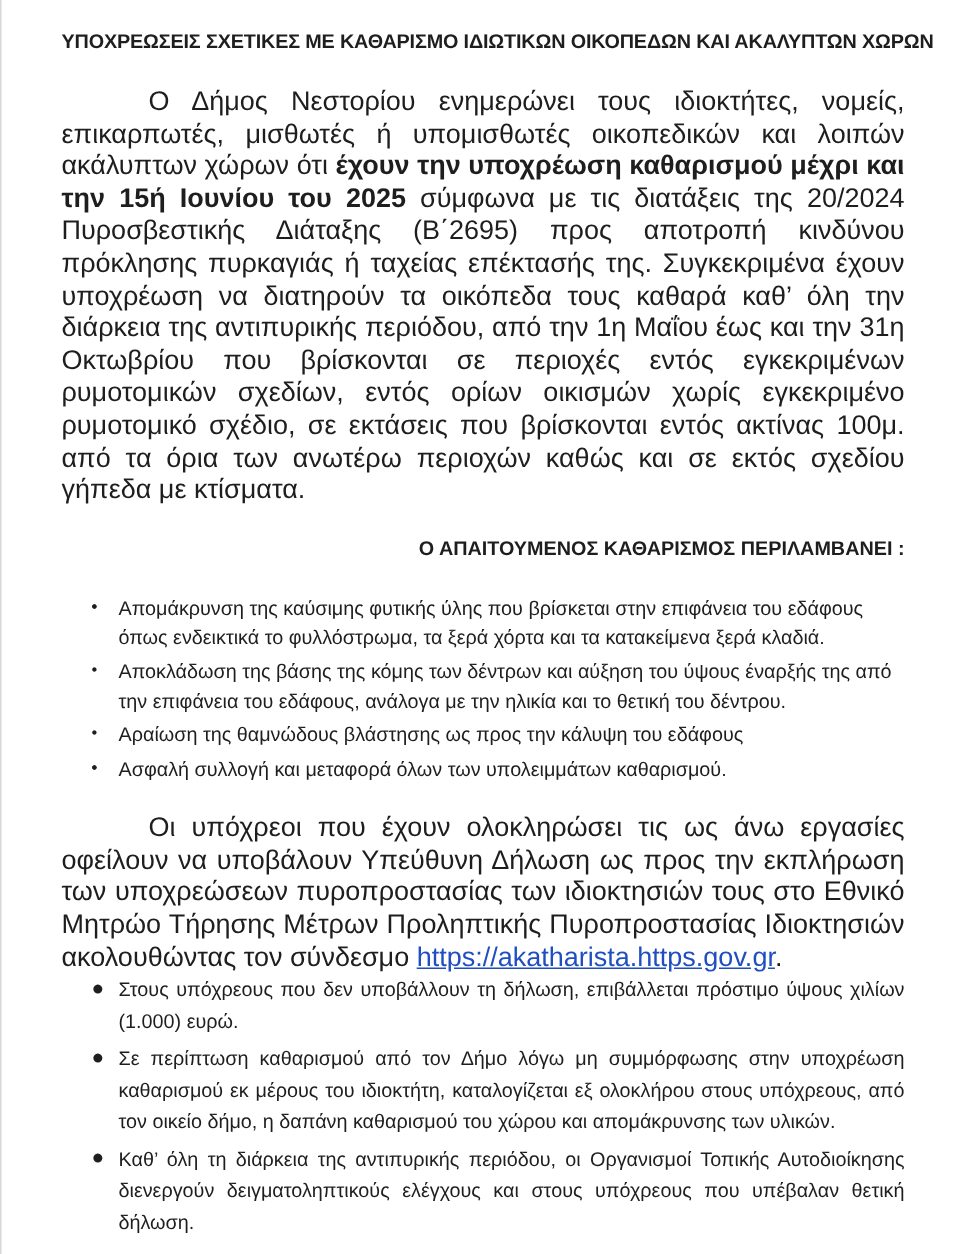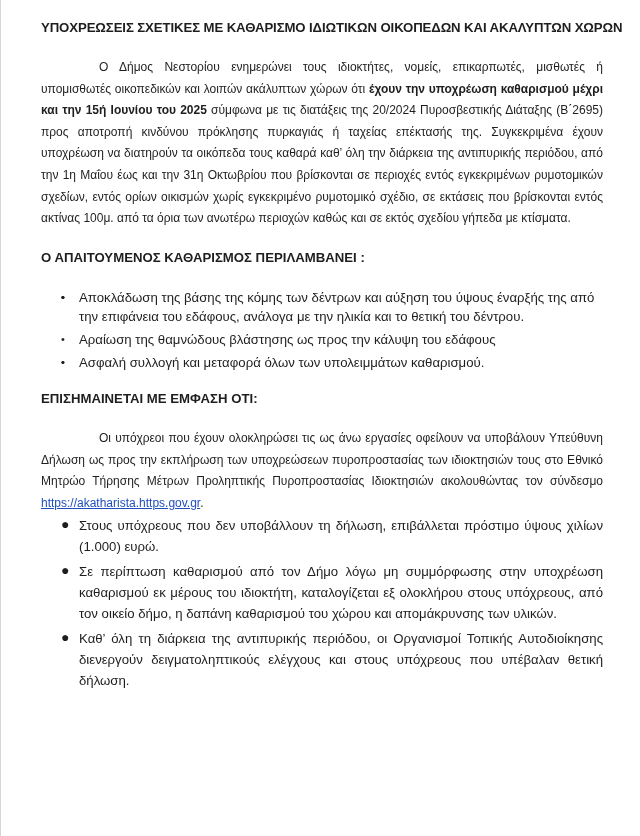--- a/index.html
+++ b/index.html
@@ -32,21 +32,21 @@
     }
     .title {
       font-weight: bold;
       font-size: 13.2px;
       letter-spacing: -0.1px;
       margin: 0;
       line-height: 20px;
       white-space: nowrap;
     }
     .para {
-      font-size: 12px;
+      font-size: 18px;
       line-height: 21.6px;
       text-align: justify;
       text-indent: 58px;
       margin: 0;
     }
     .para b { font-weight: bold; }
     .section-heading {
       font-weight: bold;
       font-size: 13.2px;
       line-height: 20px;
@@ -82,32 +82,31 @@
 </head>
 <body>
 
 <div class="page">
   <div class="content">
 
     <p class="title" style="margin-top:6px;">ΥΠΟΧΡΕΩΣΕΙΣ ΣΧΕΤΙΚΕΣ ΜΕ ΚΑΘΑΡΙΣΜΟ ΙΔΙΩΤΙΚΩΝ ΟΙΚΟΠΕΔΩΝ ΚΑΙ ΑΚΑΛΥΠΤΩΝ ΧΩΡΩΝ</p>
 
     <p class="para" style="margin-top:19px;"><span>Ο Δήμος Νεστορίου ενημερώνει τους ιδιοκτήτες, νομείς, επικαρπωτές, μισθωτές ή υπομισθωτές οικοπεδικών και λοιπών ακάλυπτων χώρων ότι </span><b>έχουν την υποχρέωση καθαρισμού μέχρι και την 15ή Ιουνίου του 2025</b><span> σύμφωνα με τις διατάξεις της 20/2024 Πυροσβεστικής Διάταξης (Β΄2695) προς αποτροπή κινδύνου πρόκλησης πυρκαγιάς ή ταχείας επέκτασής της. Συγκεκριμένα έχουν υποχρέωση να διατηρούν τα οικόπεδα τους καθαρά καθ’ όλη την διάρκεια της αντιπυρικής περιόδου, από την 1η Μαΐου έως και την 31η Οκτωβρίου που βρίσκονται σε περιοχές εντός εγκεκριμένων ρυμοτομικών σχεδίων, εντός ορίων οικισμών χωρίς εγκεκριμένο ρυμοτομικό σχέδιο, σε εκτάσεις που βρίσκονται εντός ακτίνας 100μ. από τα όρια των ανωτέρω περιοχών καθώς και σε εκτός σχεδίου γήπεδα με κτίσματα.</span></p>
 
-    <p class="section-heading" style="margin-top:18px;">Ο ΑΠΑΙΤΟΥΜΕΝΟΣ ΚΑΘΑΡΙΣΜΟΣ ΠΕΡΙΛΑΜΒΑΝΕΙ :</p>
+    <p class="section-heading" style="margin-top:18px;text-align:right;">Ο ΑΠΑΙΤΟΥΜΕΝΟΣ ΚΑΘΑΡΙΣΜΟΣ ΠΕΡΙΛΑΜΒΑΝΕΙ :</p>
 
     <ul class="bullets dense" style="margin-top:20px;">
       <li><span class="bullet">•</span></li>
-      <li><span class="bullet">•</span></li>
+      <li><span class="bullet">•</span><span>Απομάκρυνση της καύσιμης φυτικής ύλης που βρίσκεται στην επιφάνεια του εδάφους όπως ενδεικτικά το φυλλόστρωμα, τα ξερά χόρτα και τα κατακείμενα ξερά κλαδιά.</span></li>
       <li><span class="bullet">•</span><span>Αποκλάδωση της βάσης της κόμης των δέντρων και αύξηση του ύψους έναρξής της από την επιφάνεια του εδάφους, ανάλογα με την ηλικία και το θετική του δέντρου.</span></li>
       <li><span class="bullet">•</span><span>Αραίωση της θαμνώδους βλάστησης ως προς την κάλυψη του εδάφους</span></li>
       <li><span class="bullet">•</span></li>
       <li><span class="bullet">•</span><span>Ασφαλή συλλογή και μεταφορά όλων των υπολειμμάτων καθαρισμού.</span></li>
     </ul>
 
-    <p class="section-heading" style="margin-top:17px;">ΕΠΙΣΗΜΑΙΝΕΤΑΙ ΜΕ ΕΜΦΑΣΗ ΟΤΙ:</p>
 
     <p class="para" style="margin-top:19px;"><span>Οι υπόχρεοι που έχουν ολοκληρώσει τις ως άνω εργασίες οφείλουν να υποβάλουν Υπεύθυνη Δήλωση ως προς την εκπλήρωση των υποχρεώσεων πυροπροστασίας των ιδιοκτησιών τους στο Εθνικό Μητρώο Τήρησης Μέτρων Προληπτικής Πυροπροστασίας Ιδιοκτησιών ακολουθώντας τον σύνδεσμο </span><a class="link" href="#">https://akatharista.https.gov.gr</a><span>.</span></p>
 
     <ul class="bullets justified" style="margin-top:0px;">
       <li><span class="bullet">●</span><span>Στους υπόχρεους που δεν υποβάλλουν τη δήλωση, επιβάλλεται πρόστιμο ύψους χιλίων (1.000) ευρώ.</span></li>
       <li><span class="bullet">●</span><span>Σε περίπτωση καθαρισμού από τον Δήμο λόγω μη συμμόρφωσης στην υποχρέωση καθαρισμού εκ μέρους του ιδιοκτήτη, καταλογίζεται εξ ολοκλήρου στους υπόχρεους, από τον οικείο δήμο, η δαπάνη καθαρισμού του χώρου και απομάκρυνσης των υλικών.</span></li>
       <li><span class="bullet">●</span><span>Καθ’ όλη τη διάρκεια της αντιπυρικής περιόδου, οι Οργανισμοί Τοπικής Αυτοδιοίκησης διενεργούν δειγματοληπτικούς ελέγχους και στους υπόχρεους που υπέβαλαν θετική δήλωση.</span></li>
 
     </ul>
 

